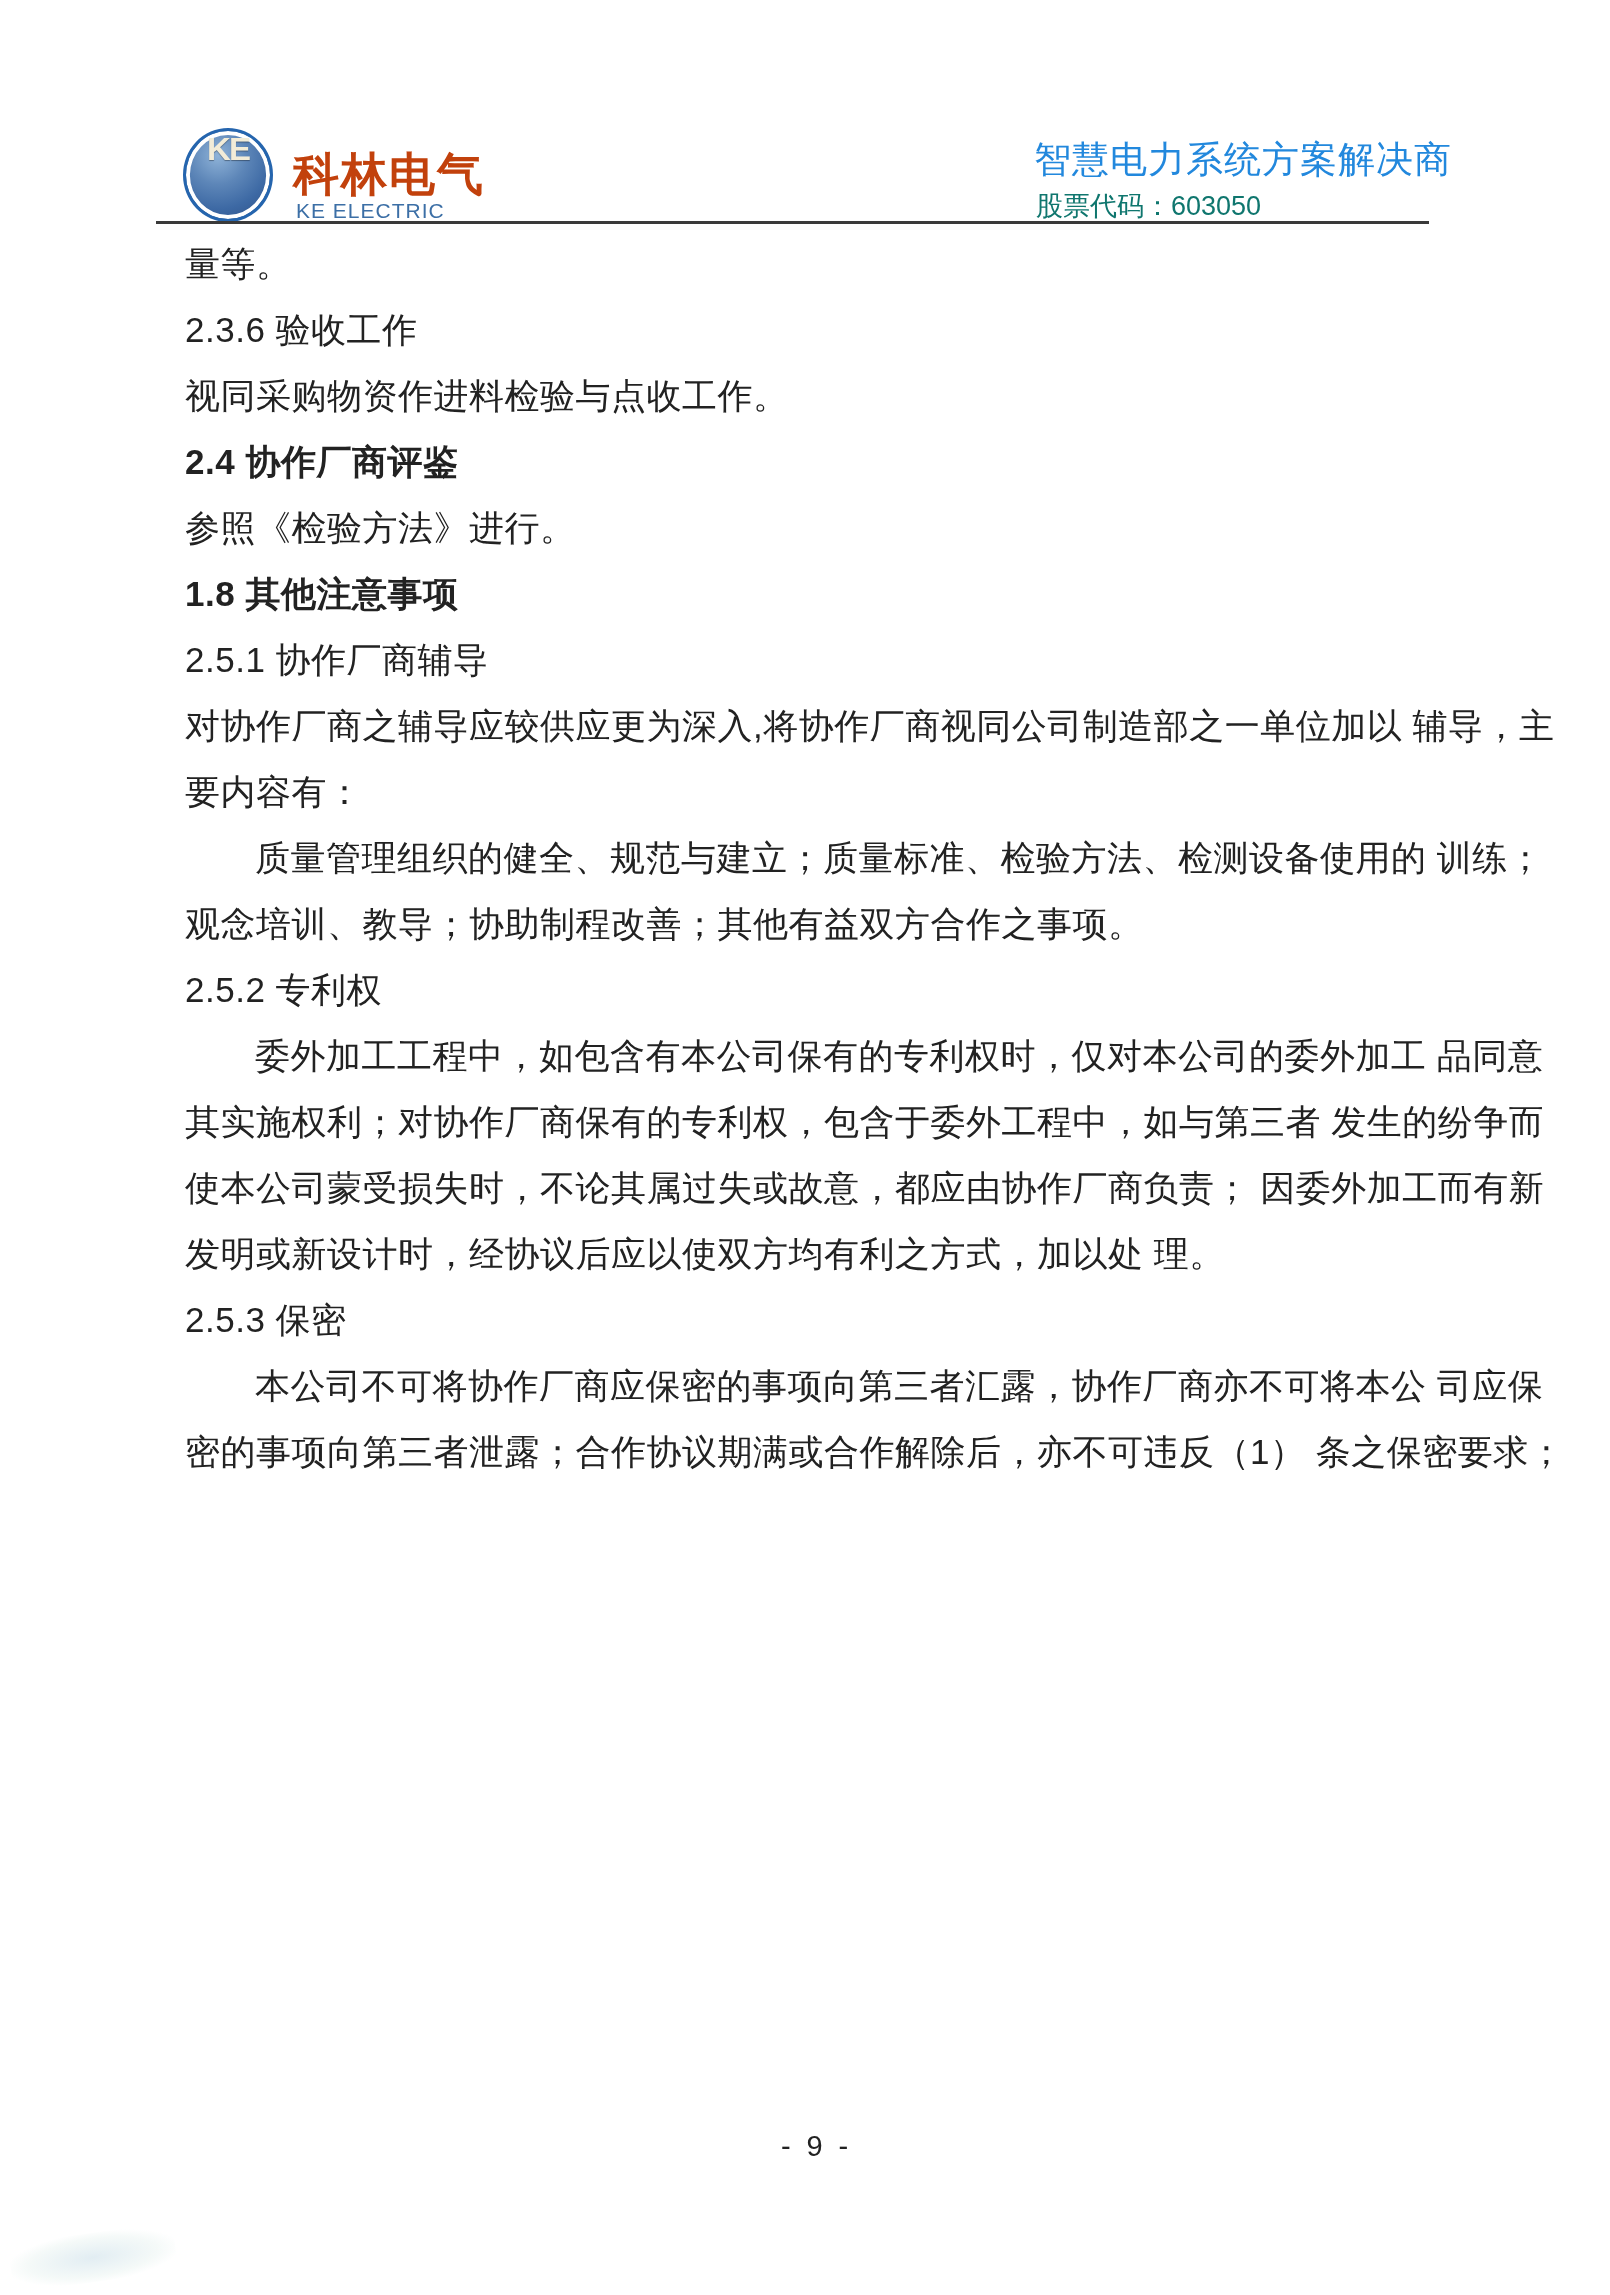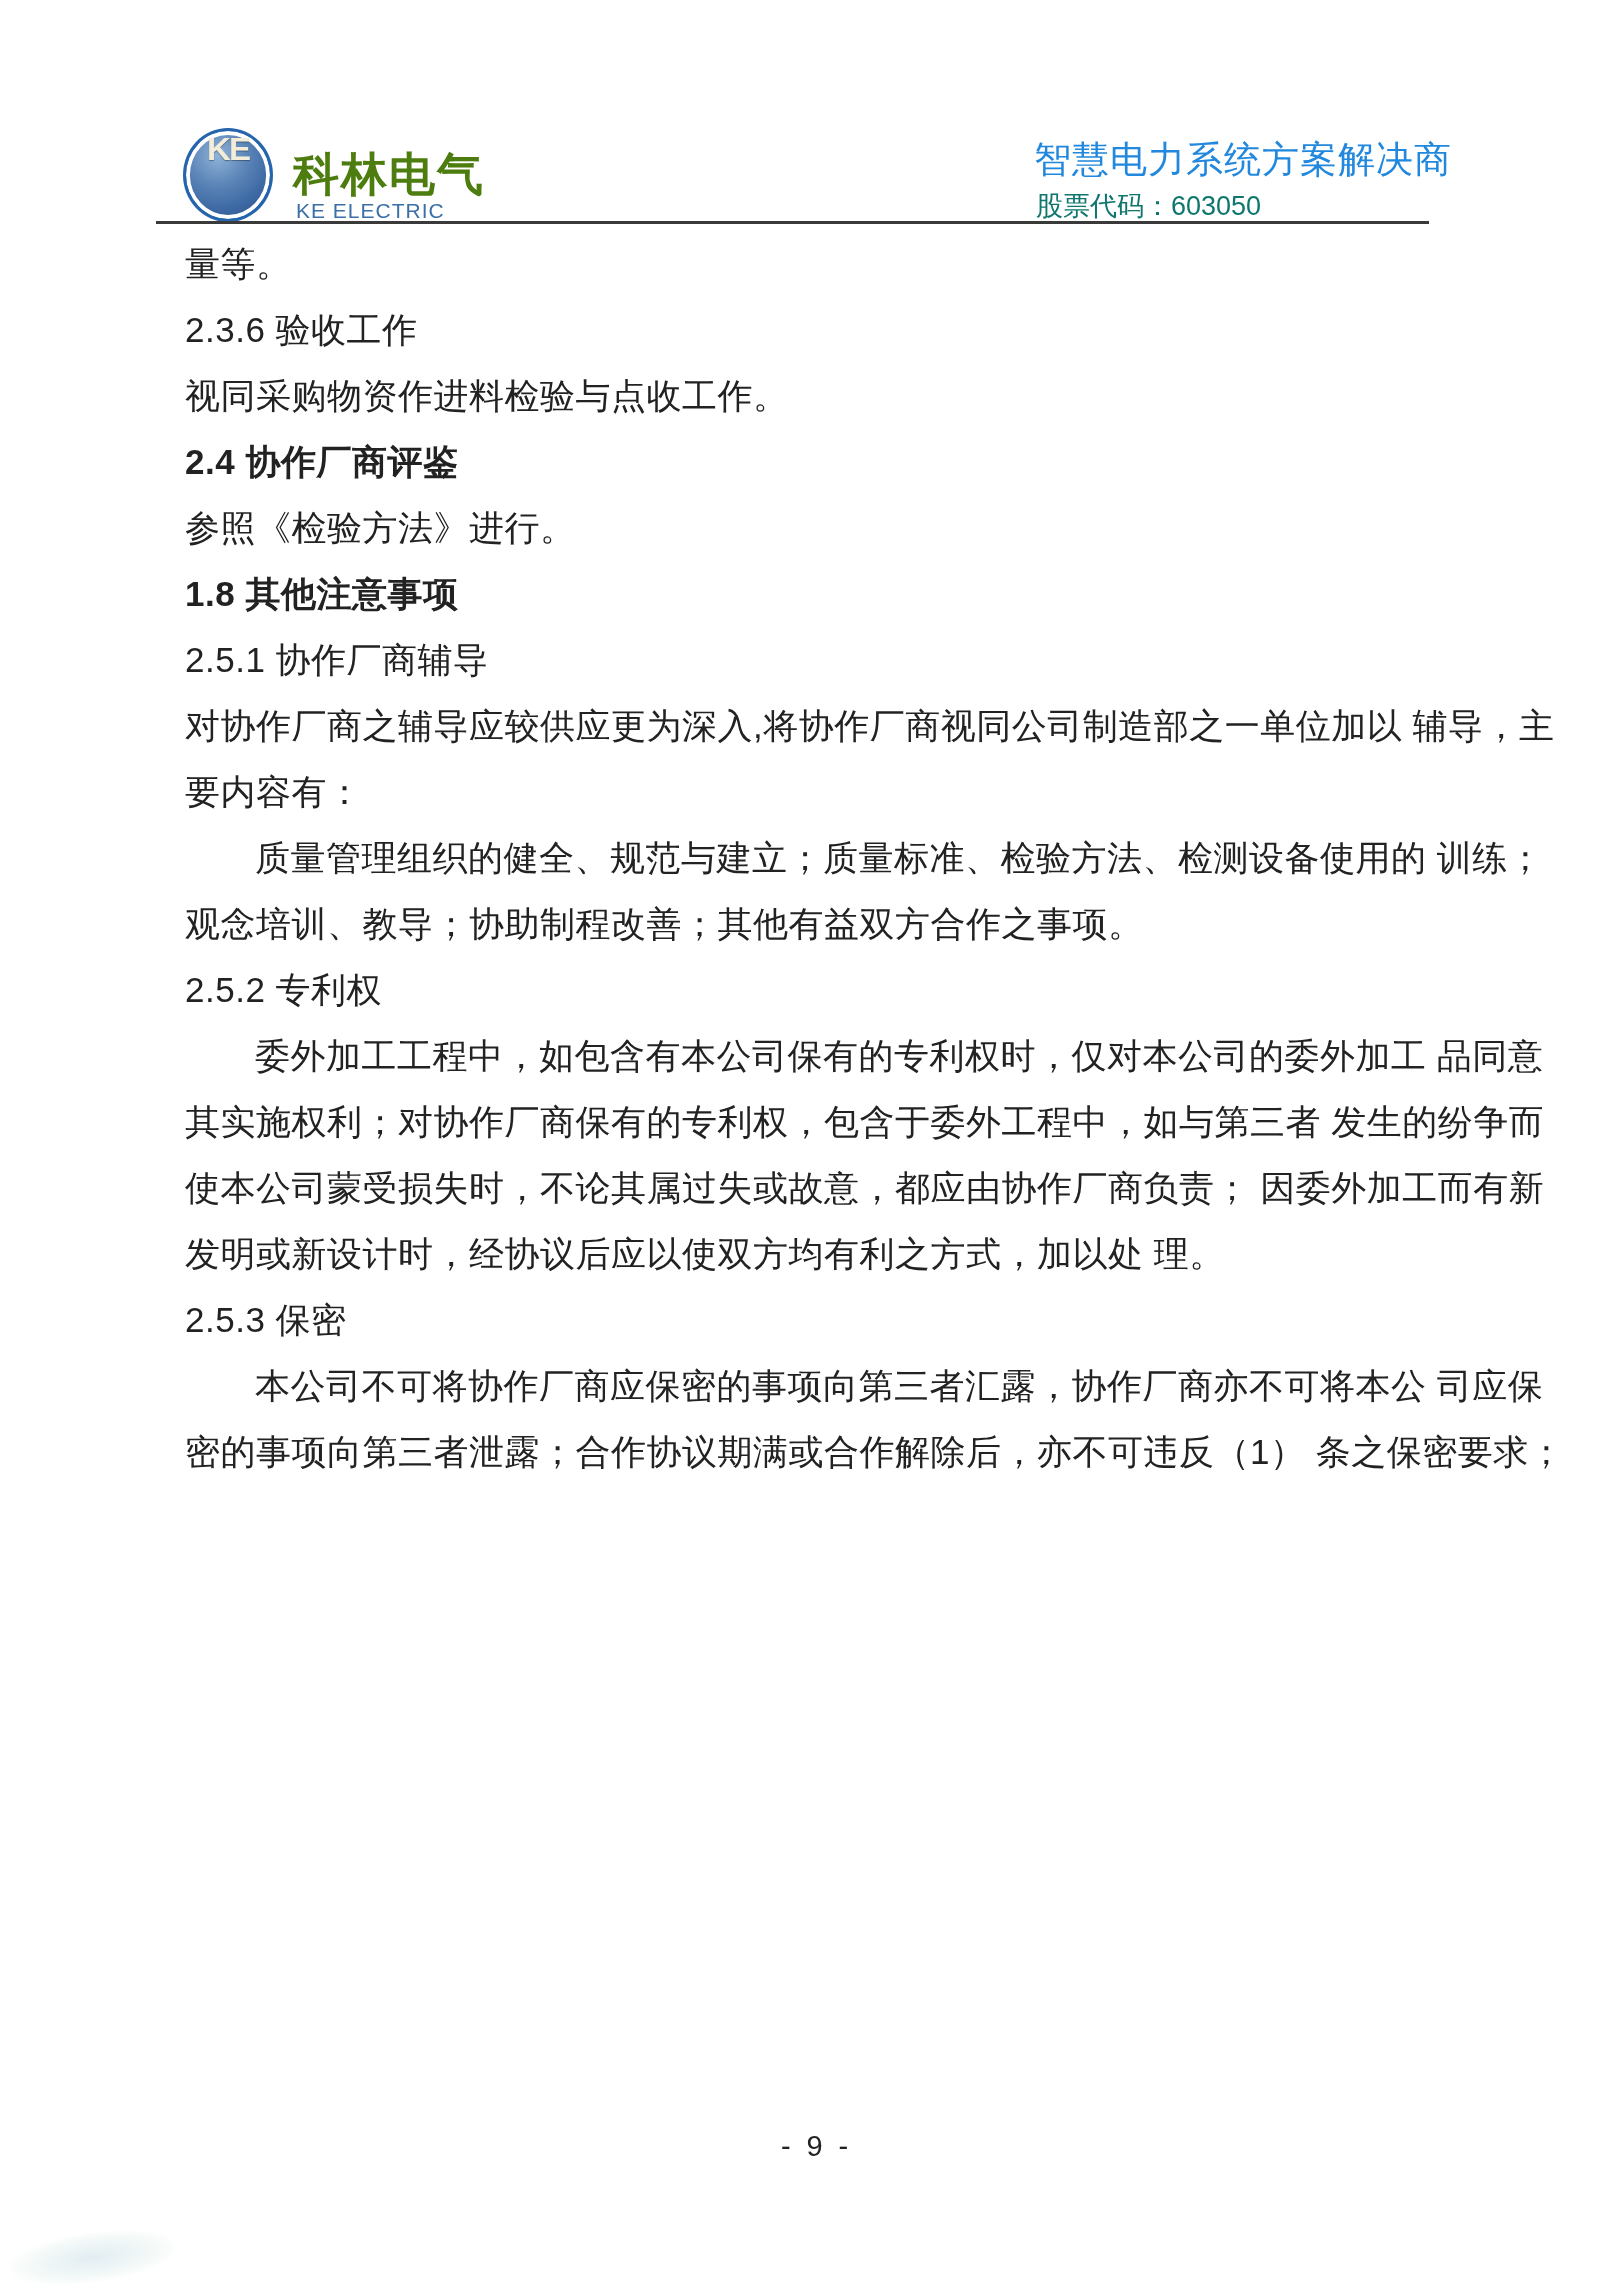--- a/index.html
+++ b/index.html
@@ -22,21 +22,21 @@
     display:flex;align-items:flex-start;justify-content:center;
   }
   .logo-badge .ke{
     color:#f2ecd8;
     font-size:33px;font-weight:bold;letter-spacing:-2px;
     text-shadow:0 1px 1px rgba(0,0,0,.35);
     transform:scaleY(.95);
   }
   .company-cn{
     position:absolute;left:293px;top:144px;
-    font-size:46px;font-weight:bold;color:#4d7c0f;
+    font-size:46px;font-weight:bold;color:#c2410c;
     letter-spacing:2px;white-space:nowrap;
   }
   .company-en{
     position:absolute;left:296px;top:199px;
     font-size:21px;color:#3c6fa6;letter-spacing:1px;white-space:nowrap;
   }
   .tagline{
     position:absolute;left:1034px;top:135px;
     font-size:37px;color:#2288dd;letter-spacing:1px;white-space:nowrap;
   }

